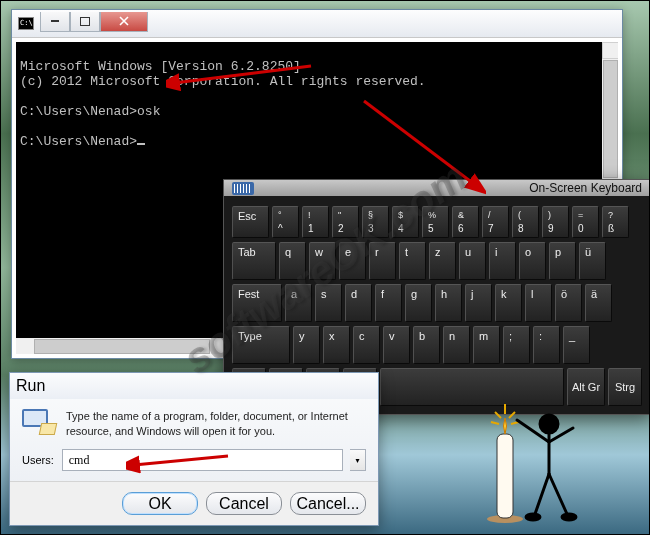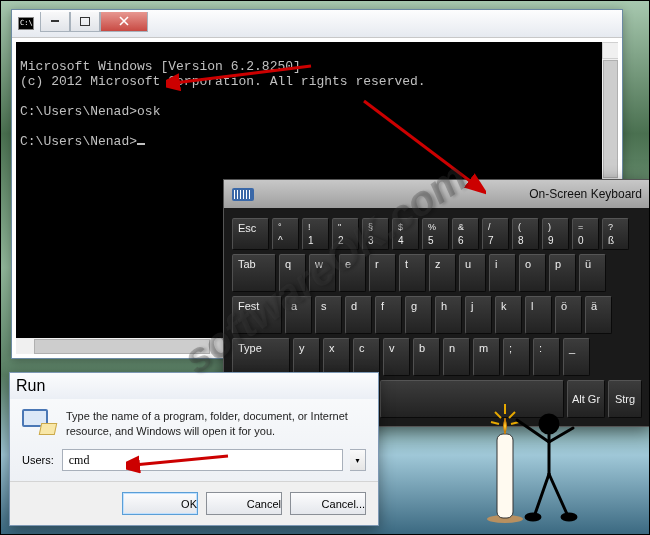--- a/index.html
+++ b/index.html
@@ -66,21 +66,21 @@
   
   .arrow-img{position:absolute;pointer-events:none;z-index:80;}
   
   .osk-window{
     position:absolute; right:-2px; top:178px;
     width:428px;
     background:#1a1a1a; border:1px solid #555;
     box-shadow:0 4px 16px rgba(0,0,0,0.5);
   }
   .osk-title{
-    height:28px;background:linear-gradient(#c8c8c8,#9f9f9f);
+    height:16px;background:linear-gradient(#c8c8c8,#9f9f9f);
     display:flex;align-items:center;padding:0 8px;
     font-size:12px;color:#111; justify-content:flex-end;
   }
   .osk-title .kbico{width:22px;height:13px;background:#3a68a8;border-radius:2px;margin-right:auto;position:relative;}
   .osk-title .kbico::before{content:"";position:absolute;inset:2px;background:repeating-linear-gradient(90deg,#fff 0 1px,transparent 1px 3px);}
   .osk-body{padding:10px 8px 8px; display:flex;flex-direction:column;gap:4px;}
   .krow{display:flex;gap:3px;}
   .key{
     background:linear-gradient(#3c3c3c,#222);
     color:#eee;font-size:11px;
@@ -115,24 +115,23 @@
   .run-open .combo-arrow{
     width:16px;height:22px;border:1px solid #a8b0bb;border-left:none;
     background:linear-gradient(#fafafa,#e5e5e5);display:flex;align-items:center;justify-content:center;font-size:8px;
     margin-left:-1px;
   }
   .run-buttons{
     background:#f0f0f0;border-top:1px solid #d4d4d4;
     padding:10px 12px;display:flex;justify-content:flex-end;gap:8px;
   }
   .btn{
-    min-width:76px;height:23px;font-size:11px;
+    min-width:76px;height:23px;font-size:16px;
     border:1px solid #8a8f96;background:linear-gradient(#fcfcfd,#e4e7ec);
-    border-radius:0;
-    text-align:right;
+    border-radius:10px;
   }
   .btn.default{border-color:#5a9ed6;box-shadow:0 0 0 1px #bfe0ff inset;}
   
   .candle-scene{position:absolute;right:52px;bottom:10px;width:140px;height:160px;pointer-events:none;}
 </style>
 </head>
 <body>
 
 <div class="cmd-window">
   <div class="cmd-titlebar">

